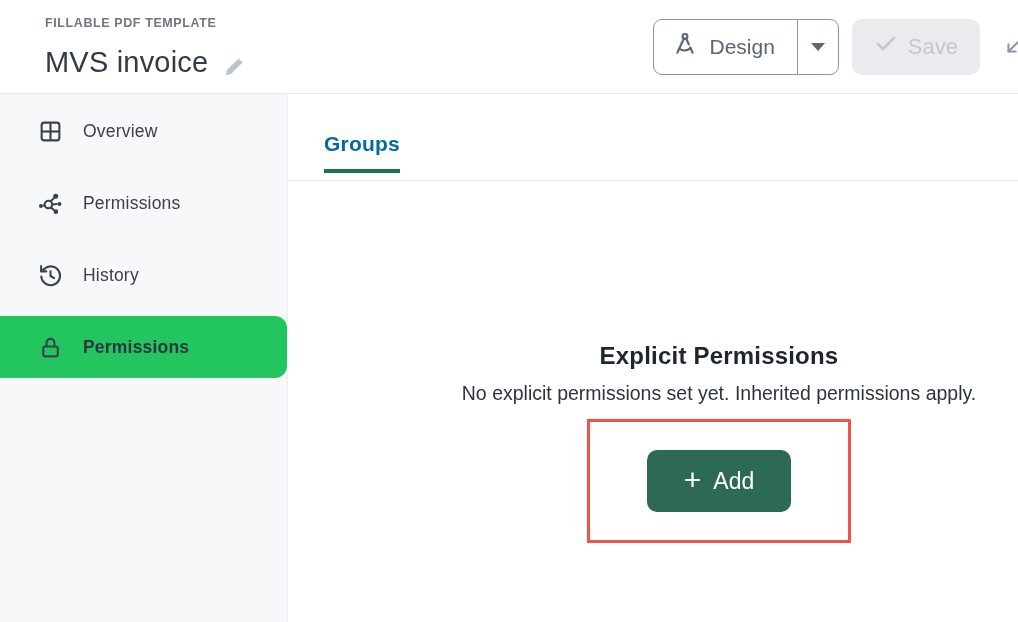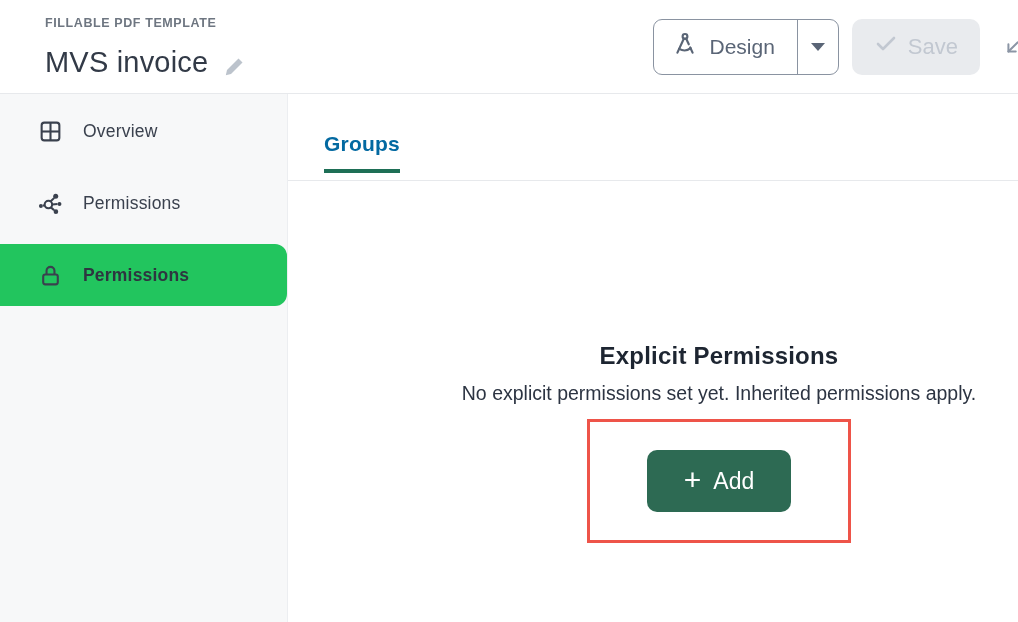--- a/index.html
+++ b/index.html
@@ -170,20 +170,30 @@
           <circle cx="17.2" cy="19.8" r="2.2" fill="#3a414e" stroke="none"></circle>
           <path d="M12 10.1 L15.6 6.6"></path>
           <path d="M13.5 13 L18.7 12.5"></path>
           <path d="M12.4 15.7 L15.5 18.5"></path>
           <path d="M6.4 13.6 L4.7 14.1"></path>
         </svg>
       </span>
       <span class="nav-label">Permissions</span>
     </div>
 
+    <div class="nav-item">
+      <span class="nav-icon">
+        <svg width="25" height="25" viewBox="0 0 24 24" fill="none" stroke="#3a414e" stroke-width="2" stroke-linecap="round" stroke-linejoin="round">
+          <path d="M3 3 V8 H8"></path>
+          <path d="M3.2 13 a9 9 0 1 0 2.8-7.3 L3 8"></path>
+          <path d="M12 8 V12.5 L15.5 14.5"></path>
+        </svg>
+      </span>
+      <span class="nav-label">History</span>
+    </div>
 
     <div class="nav-item selected">
       <span class="nav-icon">
         <svg width="25" height="25" viewBox="0 0 24 24" fill="none" stroke="#3a414e" stroke-width="2" stroke-linejoin="round">
           <rect x="5" y="11" width="14" height="9.5" rx="2"></rect>
           <path d="M8.2 11 V7.5 a3.8 3.8 0 0 1 7.6 0 V11"></path>
         </svg>
       </span>
       <span class="nav-label">Permissions</span>
     </div>

